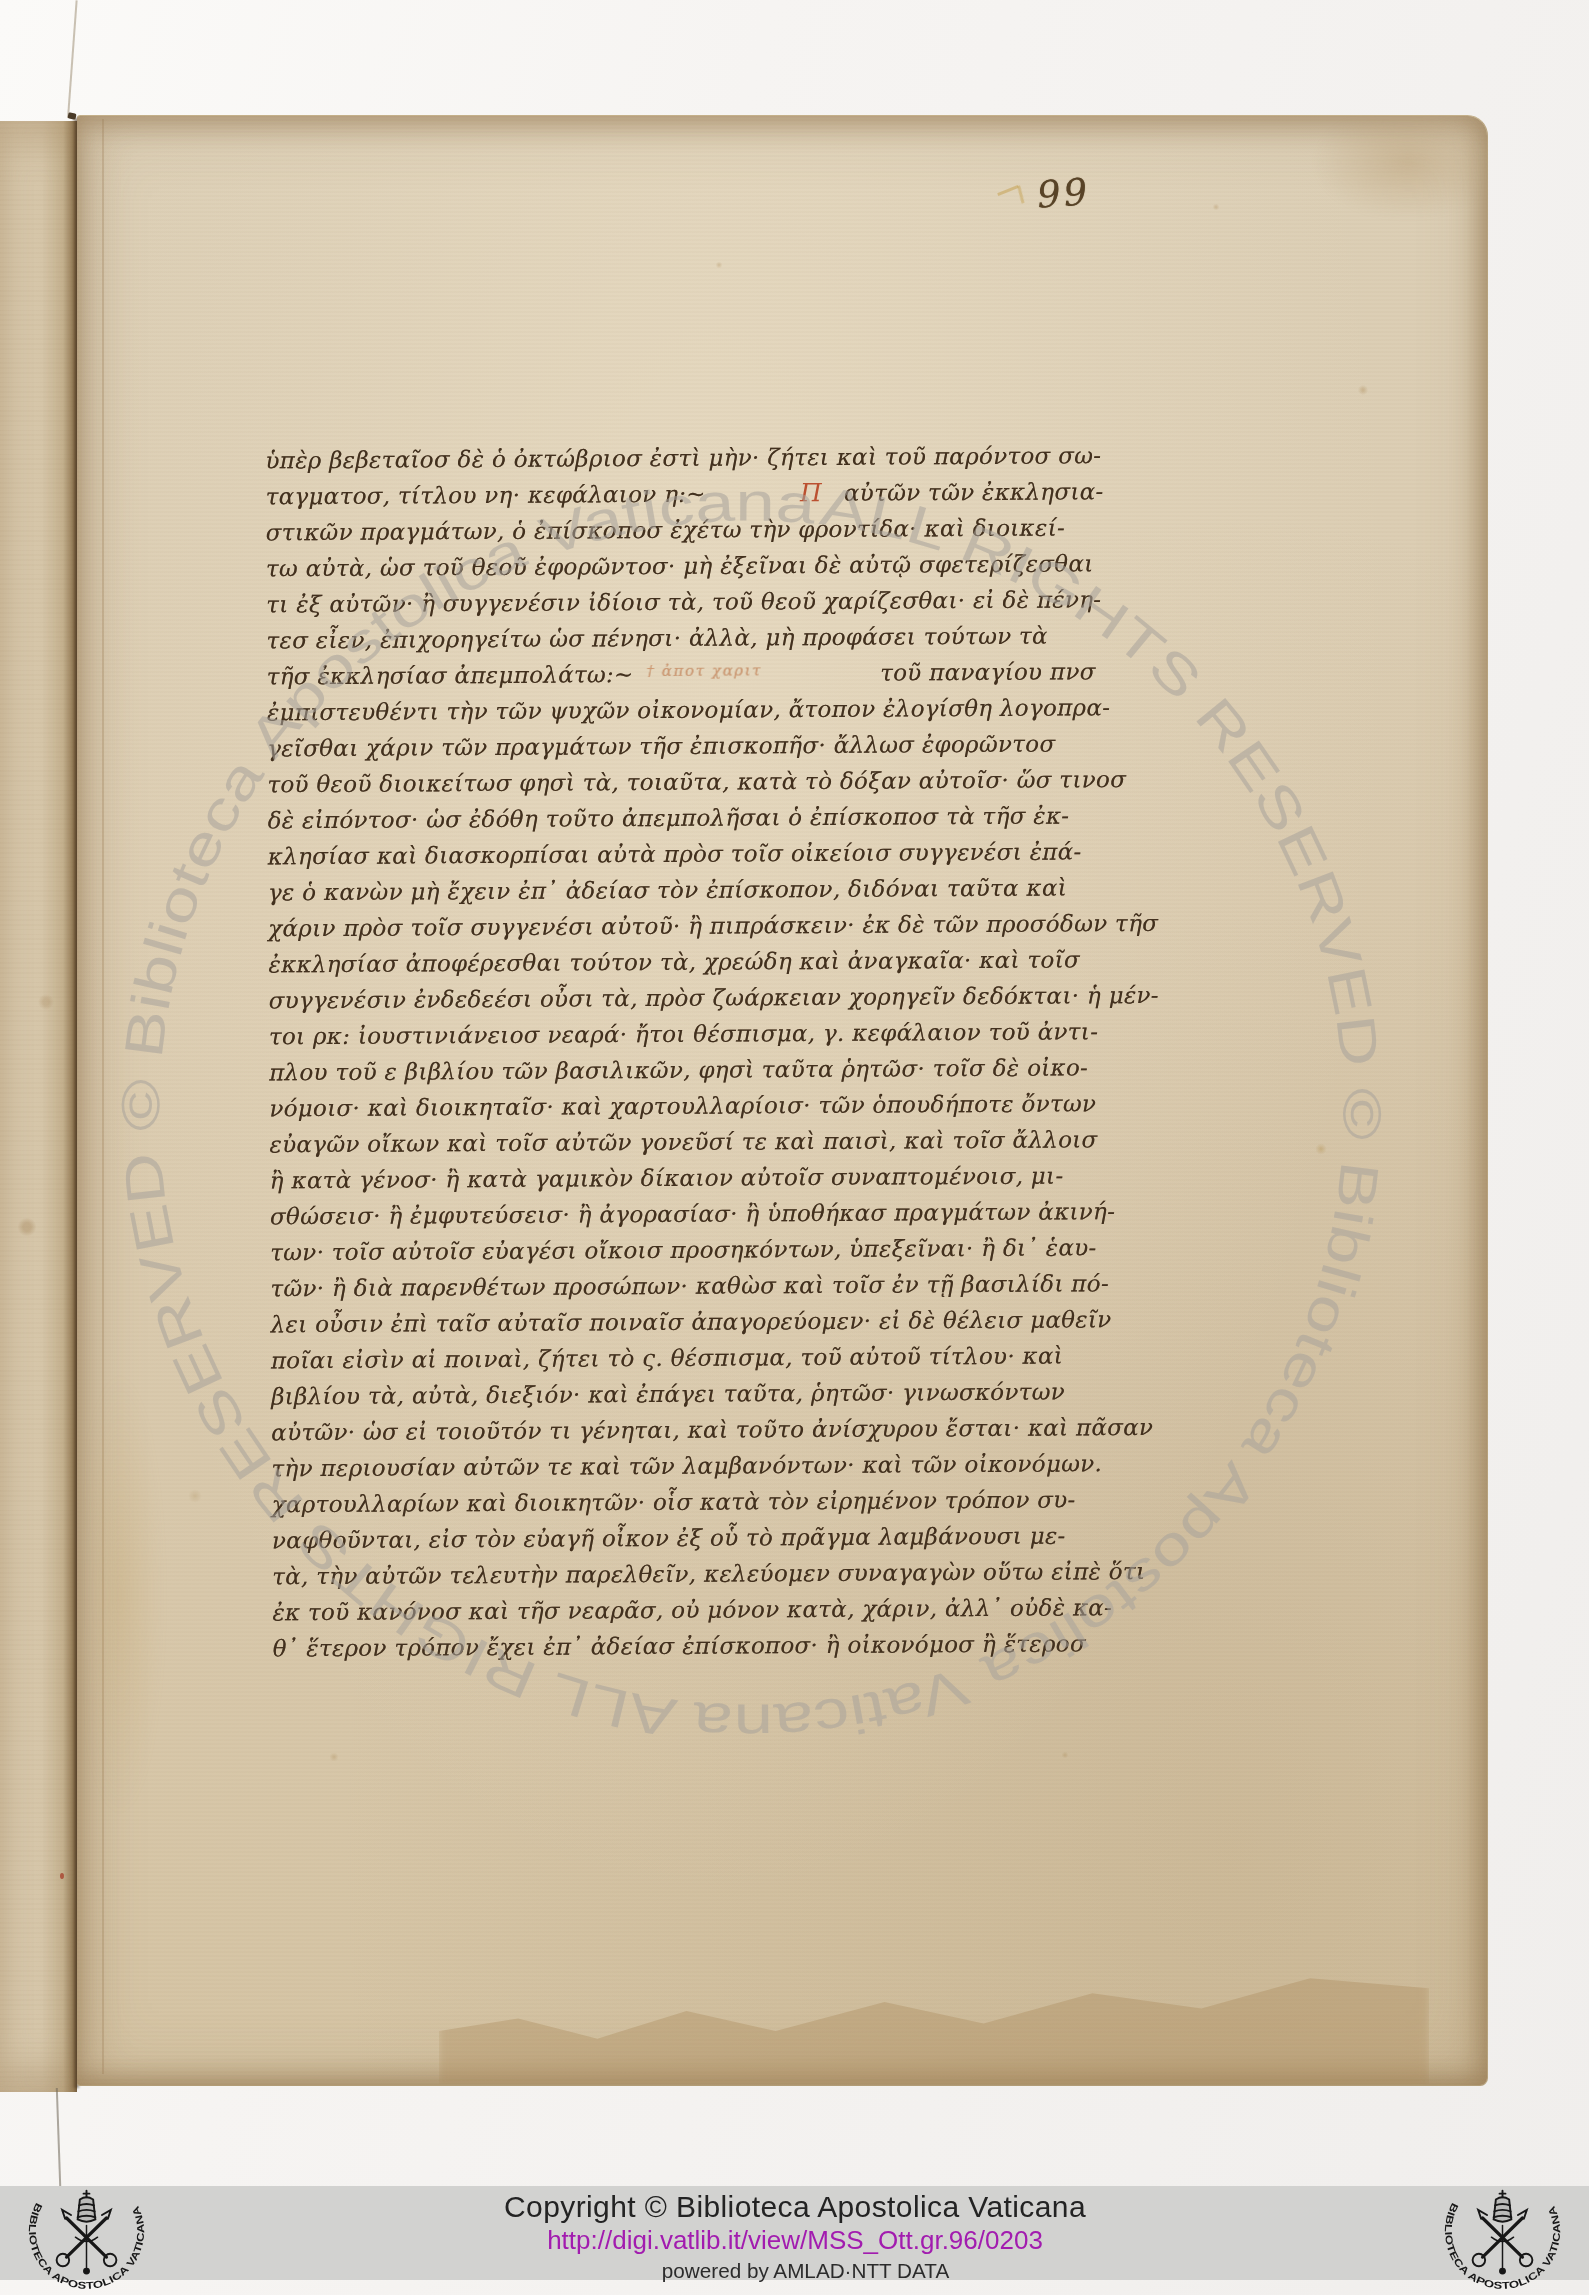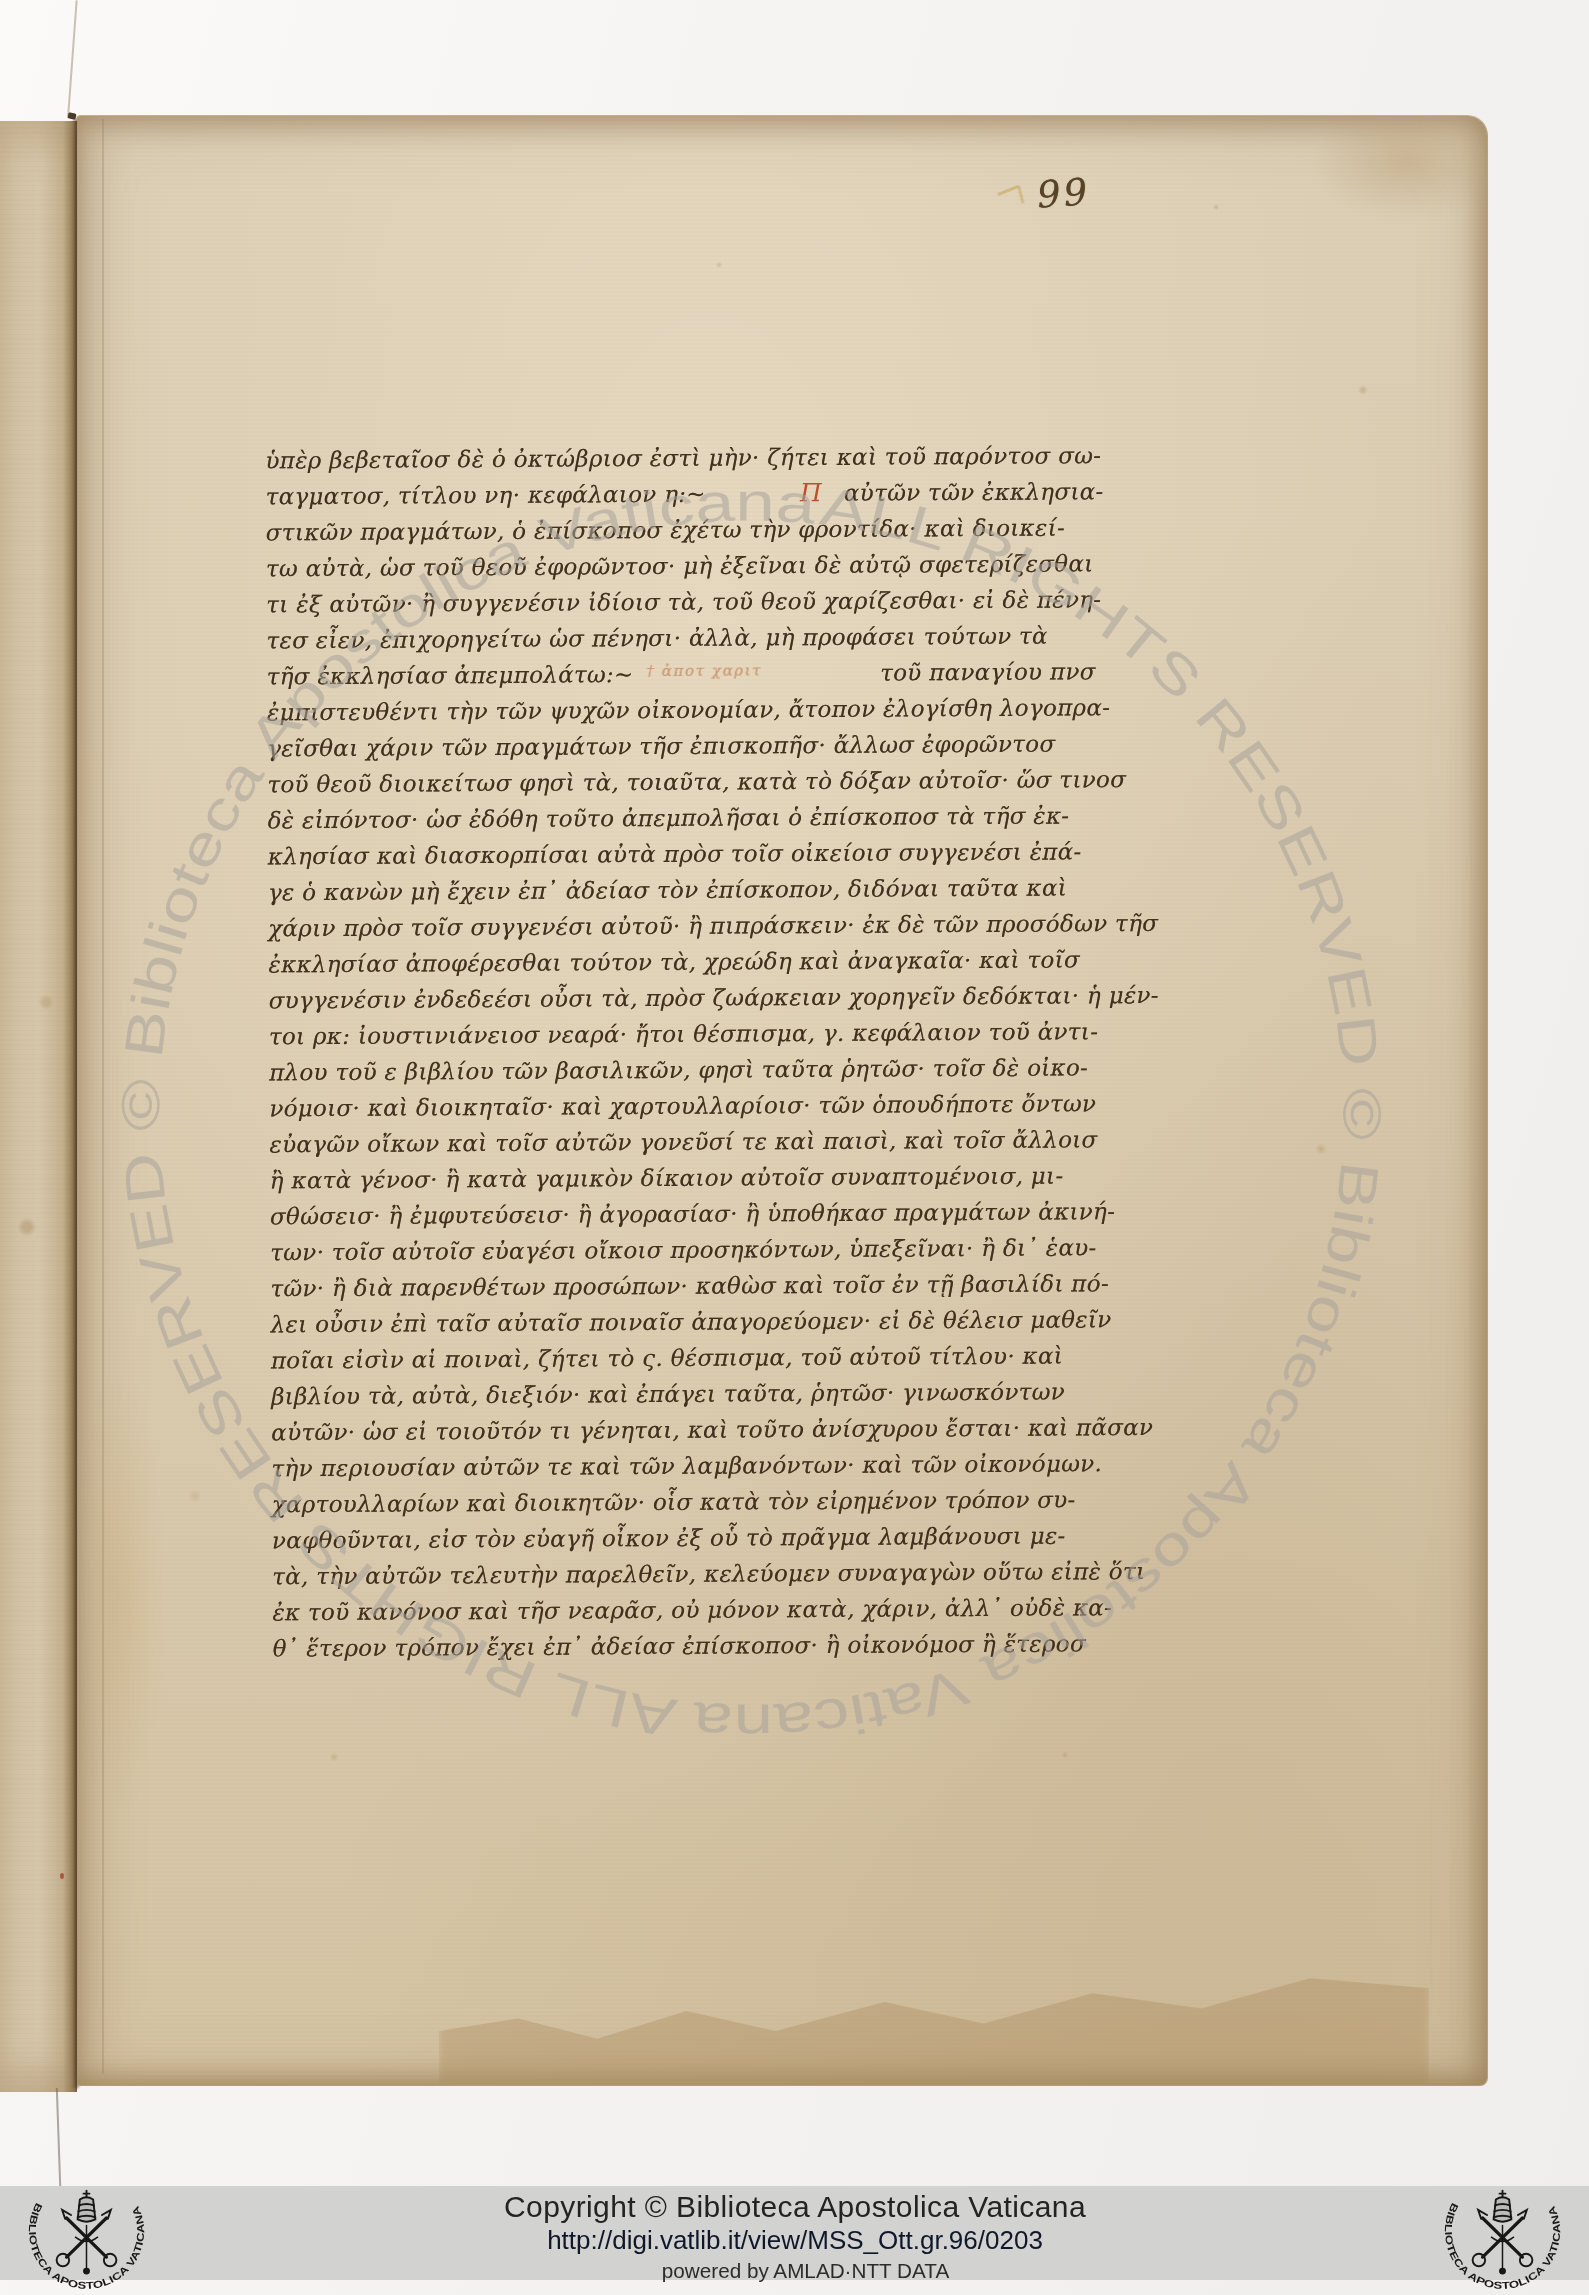--- a/index.html
+++ b/index.html
@@ -74,21 +74,21 @@
      transform:rotate(-2deg);}
   .red-speck{position:absolute;left:60px;top:1873px;width:4px;height:6.4px;background:#a63c28;
      border-radius:50%;opacity:.75;}
   
   .watermark-svg{position:absolute;left:0;top:0;pointer-events:none;}
   .wm-text{font-family:"Liberation Sans",sans-serif;font-size:68px;fill:#a8a39a;fill-opacity:.55;}
   
   .footer{position:absolute;left:0;top:2186px;width:1590px;height:94px;background:#d2d2d0;}
   .footer-text{position:absolute;left:0;right:0;top:3.2px;text-align:center;color:#232323;}
   .f-line1{font-size:30px;line-height:35px;letter-spacing:0.4px;}
-  .f-line2{font-size:26px;line-height:32px;color:#0f172a;}
+  .f-line2{font-size:26px;line-height:32px;color:#a21caf;}
   .f-line3{font-size:20.7px;line-height:29px;color:#2b2b2b;margin-left:21px;}
   .seal{position:absolute;top:2187px;}
   .seal.left{left:16px;} .seal.right{left:1432px;}
   .seal-text{font-family:"Liberation Sans",sans-serif;font-size:13.5px;font-weight:bold;fill:#171717;}
 </style>
 </head>
 <body>
 
 <div id="stage">
 

